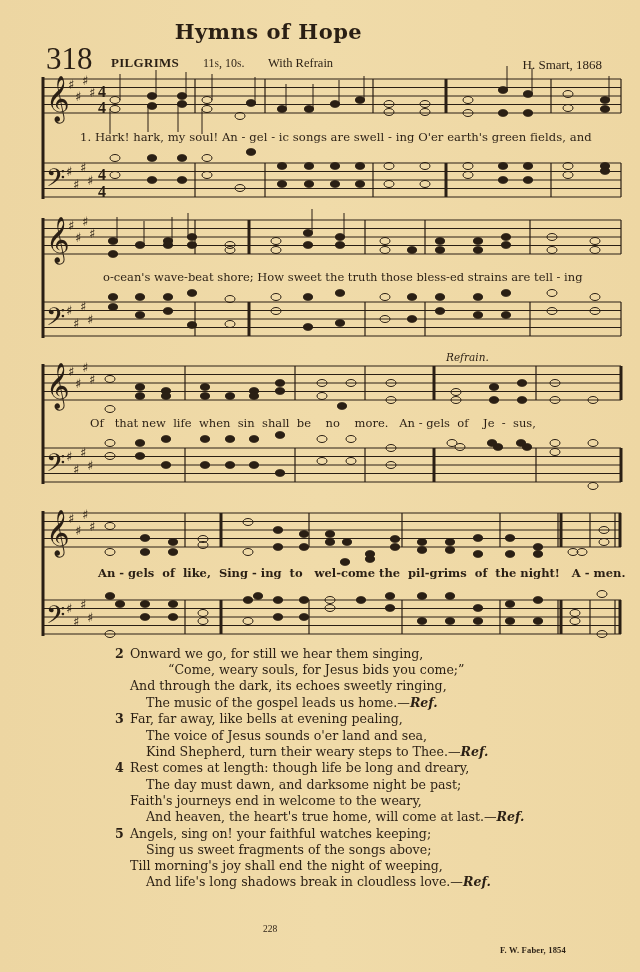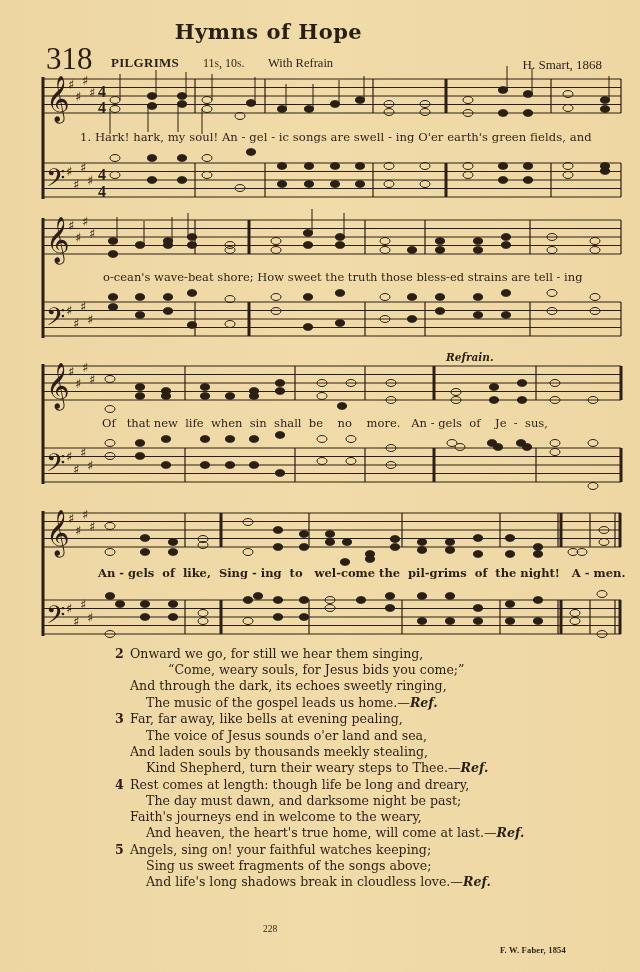--- a/index.html
+++ b/index.html
@@ -22,21 +22,21 @@
     .refrain-note { position: absolute; left: 268px; top: 56px; font-family: "Liberation Serif", serif; font-size: 12.5px; }
     .composer { position: absolute; right: 38px; top: 57px; font-family: "Liberation Serif", serif; font-size: 13px; }
 
     .system { position: absolute; left: 40px; width: 582px; }
     .system svg { position: absolute; left: 0; top: 0; overflow: visible; }
     .lyric-line {
       position: absolute; white-space: nowrap;
       font-family: "DejaVu Serif", serif; font-size: 11.5px; color: #2a1f14;
     }
     .refrain-label {
-      position: absolute; font-family: "DejaVu Serif", serif; font-style: italic; font-weight: bold; font-size: 10.5px;
+      position: absolute; font-family: "DejaVu Serif", serif; font-style: italic; font-weight: normal; font-size: 10.5px;
     }
 
     .verses { position: absolute; left: 130px; top: 646px; width: 420px; font-family: "DejaVu Serif", serif; font-size: 12.6px; line-height: 16.2px; }
     .verse { margin-bottom: 0.5px; }
     .verse-line { white-space: nowrap; }
     .verse-line.sub { padding-left: 16px; }
     .verse-num { font-weight: bold; display: inline-block; width: 15px; margin-left: -15px; }
     .ref { font-style: italic; font-weight: bold; margin-top: 20px; }
 
     .page-number { position: absolute; left: 0; width: 540px; text-align: center; top: 924px; font-family: "Liberation Serif", serif; font-size: 9.5px; }
@@ -400,21 +400,21 @@
           <ellipse cx="458" cy="92" rx="4.5" ry="3.3"></ellipse>
         <ellipse cx="481" cy="88" rx="4.5" ry="3.3"></ellipse>
           <ellipse cx="487" cy="92" rx="4.5" ry="3.3"></ellipse>
         <ellipse cx="515" cy="88" rx="5" ry="3.5" fill="none"></ellipse>
           <ellipse cx="515" cy="97" rx="5" ry="3.5" fill="none"></ellipse>
         <ellipse cx="553" cy="88" rx="5" ry="3.5" fill="none"></ellipse>
           <ellipse cx="553" cy="131" rx="5" ry="3.5" fill="none"></ellipse>
       </g>
     </svg>
     <div class="refrain-label" style="left:406px; top:-4px;">Refrain.</div>
-    <div class="lyric-line" style="left:62px; top:61px; white-space:pre;">Of   that new  life  when  sin  shall  be    no    more.   An - gels  of    Je  -  sus,</div>
+    <div class="lyric-line" style="left:50px; top:61px; white-space:pre;">Of   that new  life  when  sin  shall  be    no    more.   An - gels  of    Je  -  sus,</div>
   </div>
 
   <div class="system" style="top:500px; height:140px;">
     <svg width="582" height="140" viewBox="0 0 582 140">
       <g stroke="#2a1f14" stroke-width="1" fill="none">
         <line x1="3" y1="13" x2="581" y2="13"></line>
           <line x1="3" y1="21.5" x2="581" y2="21.5"></line>
           <line x1="3" y1="30" x2="581" y2="30"></line>
           <line x1="3" y1="38.5" x2="581" y2="38.5"></line>
           <line x1="3" y1="47" x2="581" y2="47"></line>
@@ -541,31 +541,31 @@
   <div class="verses">
     <div class="verse">
       <div class="verse-line"><span class="verse-num">2</span><span>Onward we go, for still we hear them singing,</span></div>
       <div class="verse-line sub" style="padding-left:38px;"><span>“Come, weary souls, for Jesus bids you come;”</span></div>
       <div class="verse-line"><span>And through the dark, its echoes sweetly ringing,</span></div>
       <div class="verse-line sub"><span>The music of the gospel leads us home.—</span><span class="ref">Ref.</span></div>
     </div>
     <div class="verse">
       <div class="verse-line"><span class="verse-num">3</span><span>Far, far away, like bells at evening pealing,</span></div>
       <div class="verse-line sub"><span>The voice of Jesus sounds o'er land and sea,</span></div>
-      <div class="verse-line"><span>And laden souls by thousands meekly stealing,</span></div>
       <div class="verse-line sub"><span>Kind Shepherd, turn their weary steps to Thee.—</span><span class="ref">Ref.</span></div>
     </div>
     <div class="verse">
       <div class="verse-line"><span class="verse-num">4</span><span>Rest comes at length: though life be long and dreary,</span></div>
       <div class="verse-line sub"><span>The day must dawn, and darksome night be past;</span></div>
       <div class="verse-line"><span>Faith's journeys end in welcome to the weary,</span></div>
       <div class="verse-line sub"><span>And heaven, the heart's true home, will come at last.—</span><span class="ref">Ref.</span></div>
     </div>
     <div class="verse">
       <div class="verse-line"><span class="verse-num">5</span><span>Angels, sing on! your faithful watches keeping;</span></div>
       <div class="verse-line sub"><span>Sing us sweet fragments of the songs above;</span></div>
+      <div class="verse-line"><span>Till morning's joy shall end the night of weeping,</span></div>
       <div class="verse-line sub"><span>And life's long shadows break in cloudless love.—</span><span class="ref">Ref.</span></div>
     </div>
   </div>
 
   <div class="page-number">228</div>
   <div class="author">F. W. Faber, 1854</div>
 </div>
 
 </body></html>

